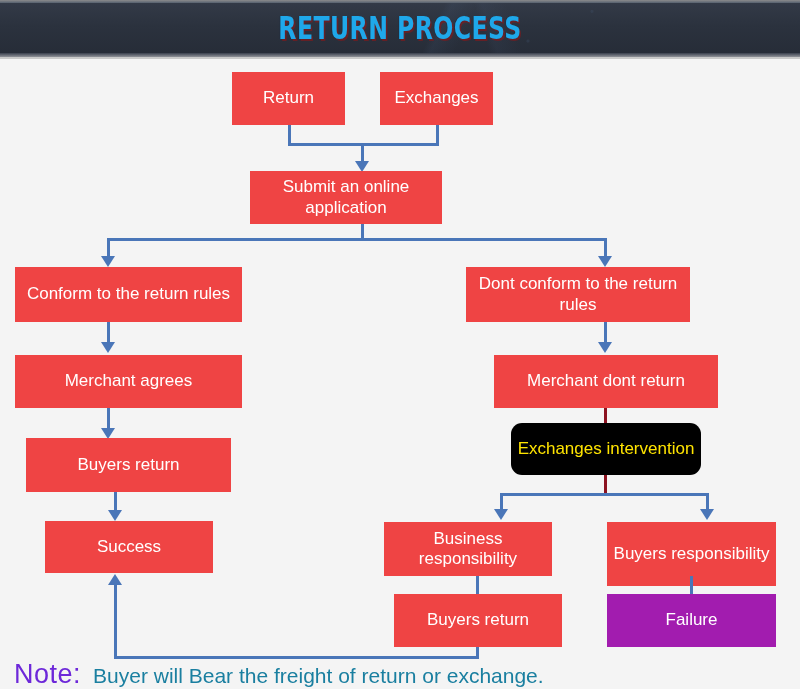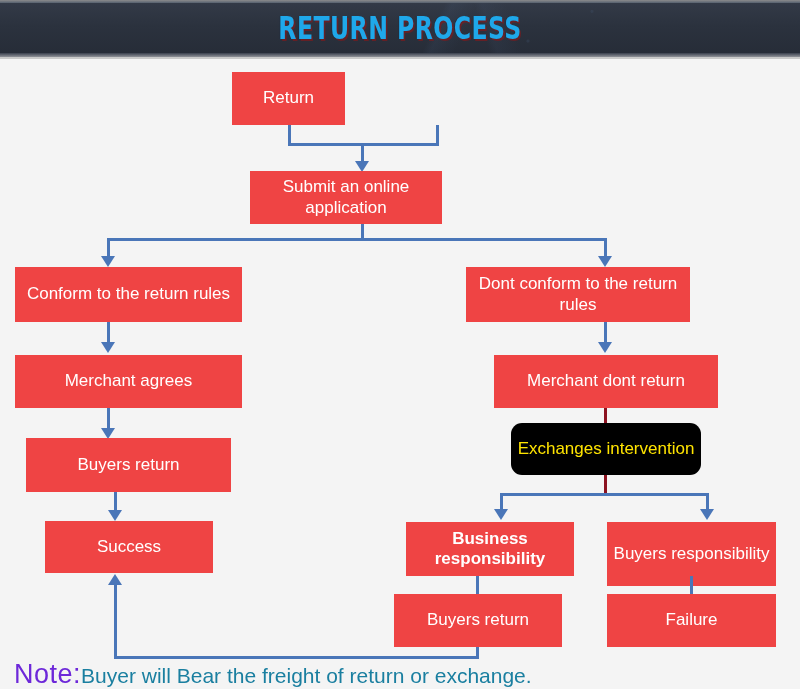--- a/index.html
+++ b/index.html
@@ -68,21 +68,21 @@
     display: flex;
     align-items: center;
     justify-content: center;
     text-align: center;
     color: #ffffff;
     font-size: 17px;
     line-height: 1.18;
     background: #ef4444;
     padding: 2px 4px;
   }
-  .node.gray   { background: #ef4444; }
+  .node.gray   { background: #a21caf; }
   .node.black  {
     background: #000000;
     color: #ffe400;
     border-radius: 11px;
     z-index: 5;
   }
 
   
   .ln { position: absolute; background: #4a76b8; }
   .ln.v { width: 3px; }
@@ -108,36 +108,37 @@
     white-space: nowrap;
   }
   #note .note-label {
     font-size: 27px;
     color: #6d28d9;
     letter-spacing: .5px;
   }
   #note .note-text {
     font-size: 21px;
     color: #1a7fa0;
-    margin-left: 0;
+    margin-left: 12px;
   }
 </style>
 </head>
 <body>
 
 <div id="page">
 
   <div id="header">
     <div class="edge-top"></div>
     <div class="edge-bottom"></div>
     <div id="title">RETURN PROCESS</div>
   </div>
 
   <div class="node" style="left:232px; top:72px; width:113px; height:53px;">Return</div>
 
+  <div class="node" style="left:380px; top:72px; width:113px; height:53px;">Exchanges</div>
 
   <div class="ln v" style="left:288px; top:125px; height:20px;"></div>
   <div class="ln v" style="left:436px; top:125px; height:20px;"></div>
   <div class="ln h" style="left:288px; top:143px; width:151px;"></div>
   <div class="ln v" style="left:361px; top:143px; height:20px;"></div>
   <div class="arrow down" style="left:355px; top:161px;"></div>
 
   <div class="node" style="left:250px; top:171px; width:192px; height:53px;">Submit an online application</div>
 
   <div class="ln v" style="left:361px; top:224px; height:16px;"></div>
@@ -179,21 +180,21 @@
   <div class="ln red" style="left:604px; top:408px; height:85px;"></div>
 
   <div class="node black" style="left:511px; top:423px; width:190px; height:52px;">Exchanges intervention</div>
 
   <div class="ln h" style="left:500px; top:493px; width:209px;"></div>
   <div class="ln v" style="left:500px; top:493px; height:18px;"></div>
   <div class="arrow down" style="left:494px; top:509px;"></div>
   <div class="ln v" style="left:706px; top:493px; height:18px;"></div>
   <div class="arrow down" style="left:700px; top:509px;"></div>
 
-  <div class="node" style="left:406px; top:522px; width:168px; height:54px;font-weight:bold;">Business responsibility</div>
+  <div class="node" style="left:384px; top:522px; width:168px; height:54px;">Business responsibility</div>
 
   <div class="node" style="left:607px; top:522px; width:169px; height:64px;">Buyers responsibility</div>
 
   <div class="ln v" style="left:476px; top:576px; height:20px;"></div>
   <div class="ln v" style="left:690px; top:576px; height:20px;"></div>
 
   <div class="node" style="left:394px; top:594px; width:168px; height:53px;">Buyers return</div>
 
   <div class="node gray" style="left:607px; top:594px; width:169px; height:53px;">Failure</div>
 

